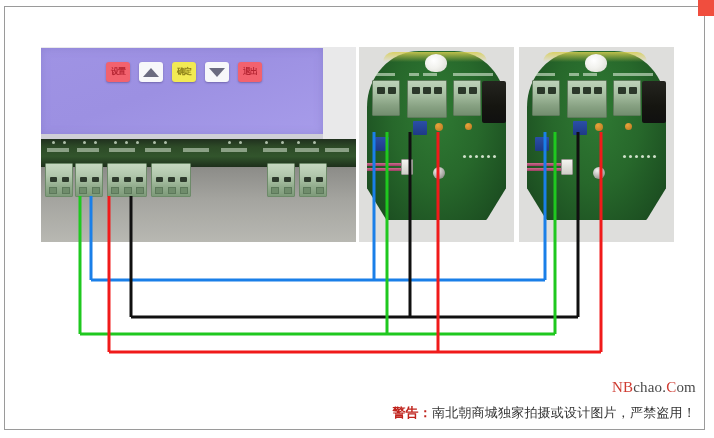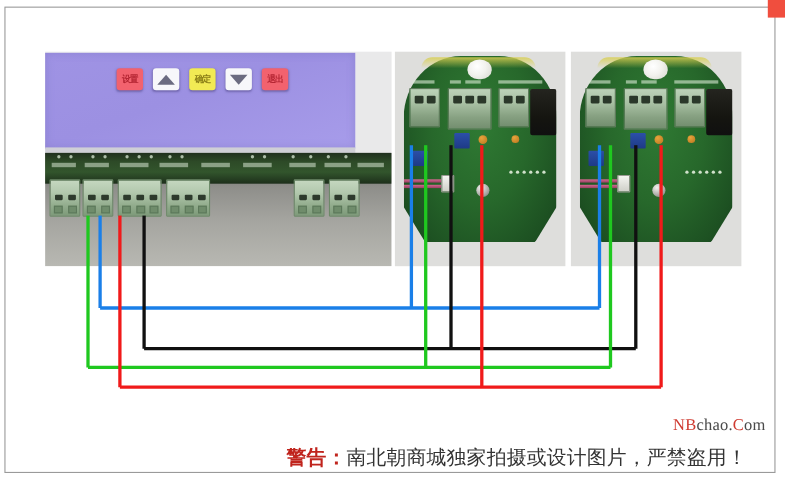--- a/index.html
+++ b/index.html
@@ -125,22 +125,22 @@
   #wires{position:absolute;left:0;top:0;width:714px;height:438px;pointer-events:none;}
 
   
   #brand{
     position:absolute;right:18px;top:379px;
     font-family:"Liberation Serif","DejaVu Serif",serif;font-size:15px;
     color:#4a4a4a;letter-spacing:.2px;white-space:nowrap;
   }
   #brand .hl{color:#cf3a30;}
   #warning{
-    position:absolute;right:35px;top:404px;white-space:nowrap;
-    font-size:18px;color:#333333;letter-spacing:.2px;
+    position:absolute;right:18px;top:404px;white-space:nowrap;
+    font-size:13px;color:#333333;letter-spacing:.2px;
   }
   #warning .wtag{color:#c0241d;font-weight:bold;}
 </style>
 </head>
 <body>
 
 <div id="page-frame"></div>
 <div id="corner-badge"></div>
 
 <div id="diagram">

